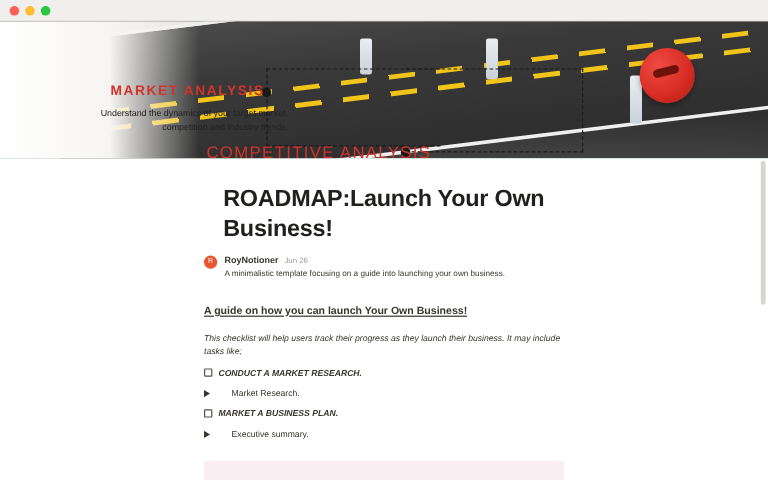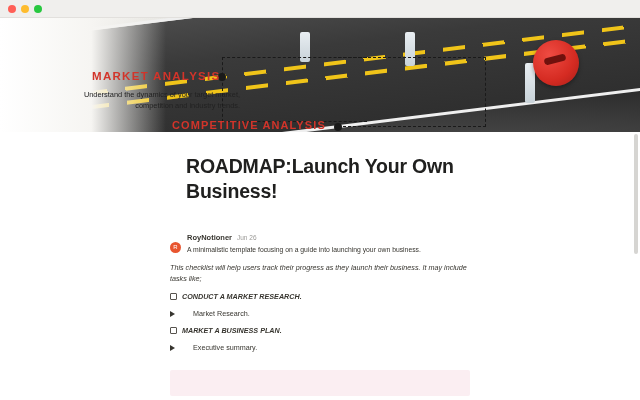--- a/index.html
+++ b/index.html
@@ -127,21 +127,21 @@
     left: 92px; top: 52px;
     font-weight: bold; font-size: 11.5px; letter-spacing: 1.3px;
     color: #d2342a;
   }
   .cover-p1 {
     left: 60px; top: 72px; width: 180px;
     font-size: 7.4px; color: #222; line-height: 1.45; text-align: right;
   }
   .cover-h2 {
     left: 172px; top: 101px;
-    font-weight: bold; font-size: 11px; letter-spacing: 1.1px;
+    font-weight: normal; font-size: 14px; letter-spacing: 1.1px;
     color: #d2342a;
   }
 
   
   .page {
     flex: 1 1 auto;
     overflow: hidden;
     position: relative;
     background: #fff;
   }
@@ -152,23 +152,23 @@
   .inner { margin: 0 auto; width: 300px; }
   h1.doc-title {
     font-size: 19.5px;
     line-height: 1.28;
     font-weight: bold;
     color: #20201f;
     letter-spacing: -0.2px;
     margin-left: 16px;
   }
   .byline {
-    margin-top: 29px;
-    display: flex;
-    align-items: flex-end;
+    margin-top: 8px;
+    display: flex;
+    align-items: flex-start;
   }
   .avatar {
     width: 11px; height: 11px;
     border-radius: 50%;
     background: #e8552f;
     color: #fff;
     font-size: 6px;
     display: flex; align-items: center; justify-content: center;
     margin-right: 6px;
     margin-top: 1px;
@@ -285,20 +285,21 @@
           <div class="avatar">R</div>
           <div class="byline-col">
             <div class="byline-top">
               <span class="author">RoyNotioner</span>
               <span class="date">Jun 26</span>
             </div>
             <div class="subtitle">A minimalistic template focusing on a guide into launching your own business.</div>
           </div>
         </div>
 
+        <a class="section-link">A guide on how you can launch Your Own Business!</a>
 
         <p class="para">This checklist will help users track their progress as they launch their business. It may include tasks like;</p>
 
         <div class="todo">
           <span class="checkbox"></span>
           <span class="label">CONDUCT A MARKET RESEARCH.</span>
         </div>
 
         <div class="toggle">
           <span class="caret"></span>

